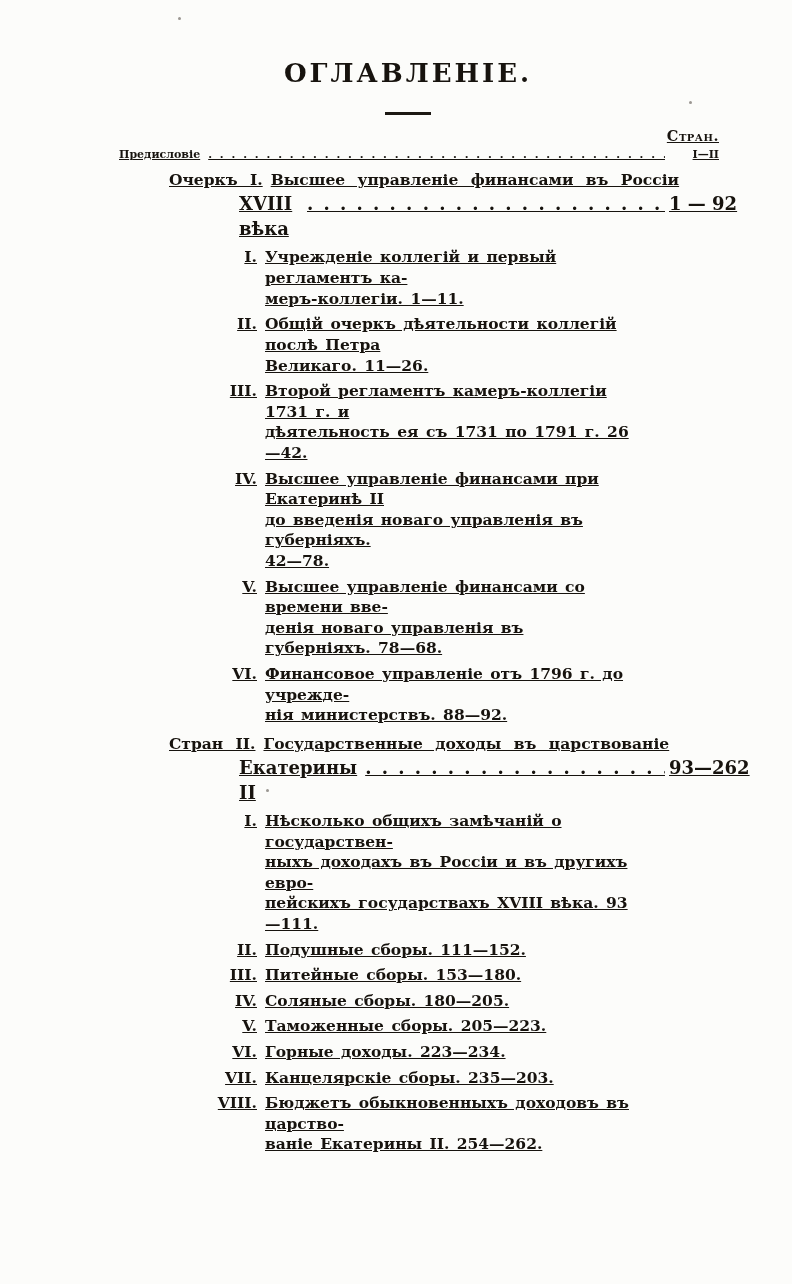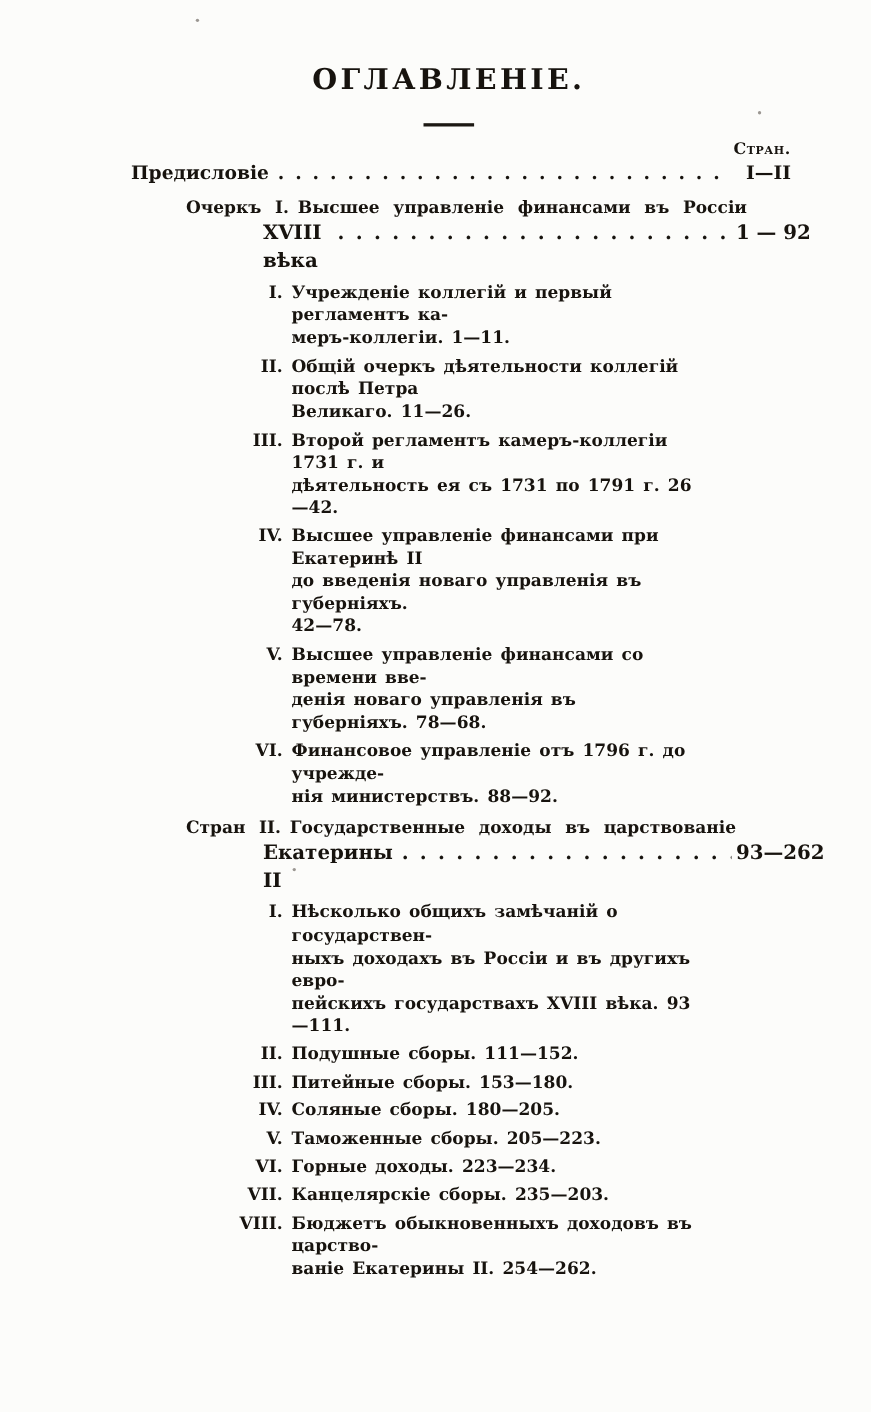--- a/index.html
+++ b/index.html
@@ -28,33 +28,34 @@
   }
   .rule {
     width: 46px;
     height: 3px;
     background: #1c1813;
     margin: 24px auto 0;
   }
   .content {
     width: 600px;
     margin: 12px 97px 0 95px;
+    text-decoration: underline;
   }
   .pages-header {
     text-align: right;
     font-size: 14.5px;
     font-weight: 700;
     font-variant: small-caps;
     letter-spacing: 0.5px;
     margin-bottom: 3px;
   }
   .row {
     display: flex;
     align-items: flex-start;
-    font-size: 17px;
+    font-size: 11px;
     font-weight: 700;
     line-height: 1.4;
   }
   .leader {
     flex: 1 1 auto;
     overflow: hidden;
     white-space: nowrap;
     margin: 0 4px 0 8px;
     letter-spacing: 2px;
   }

